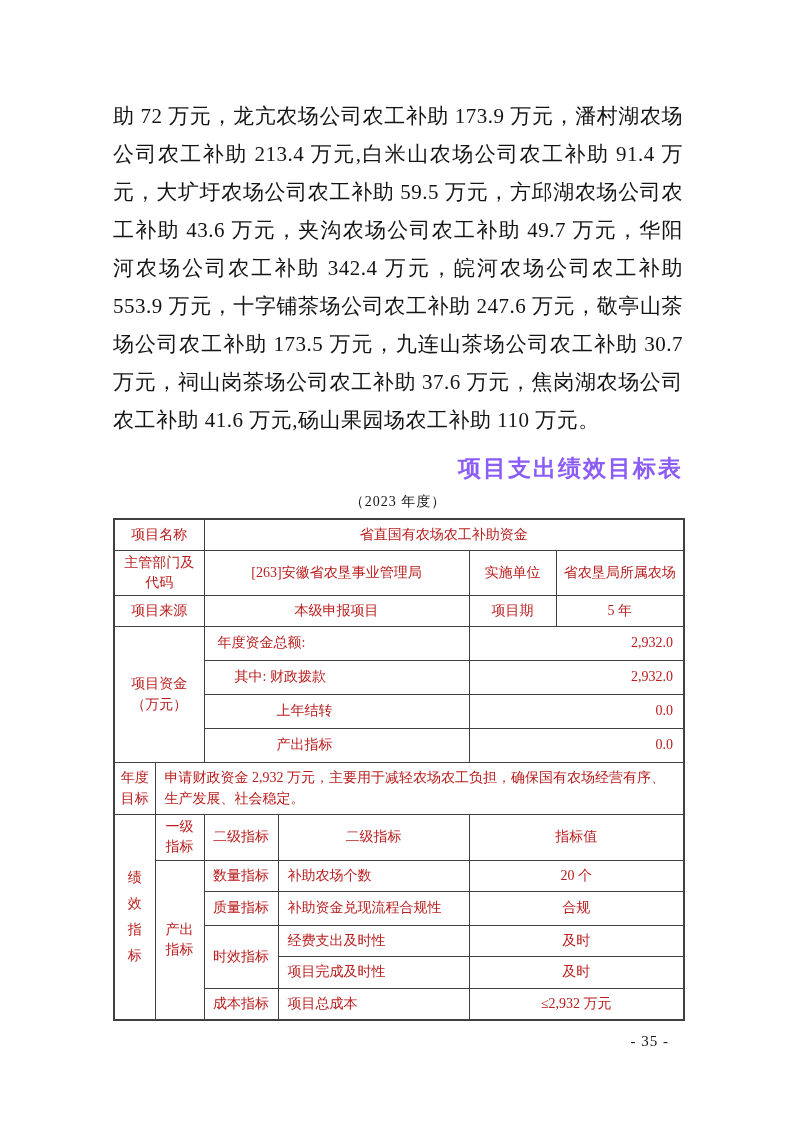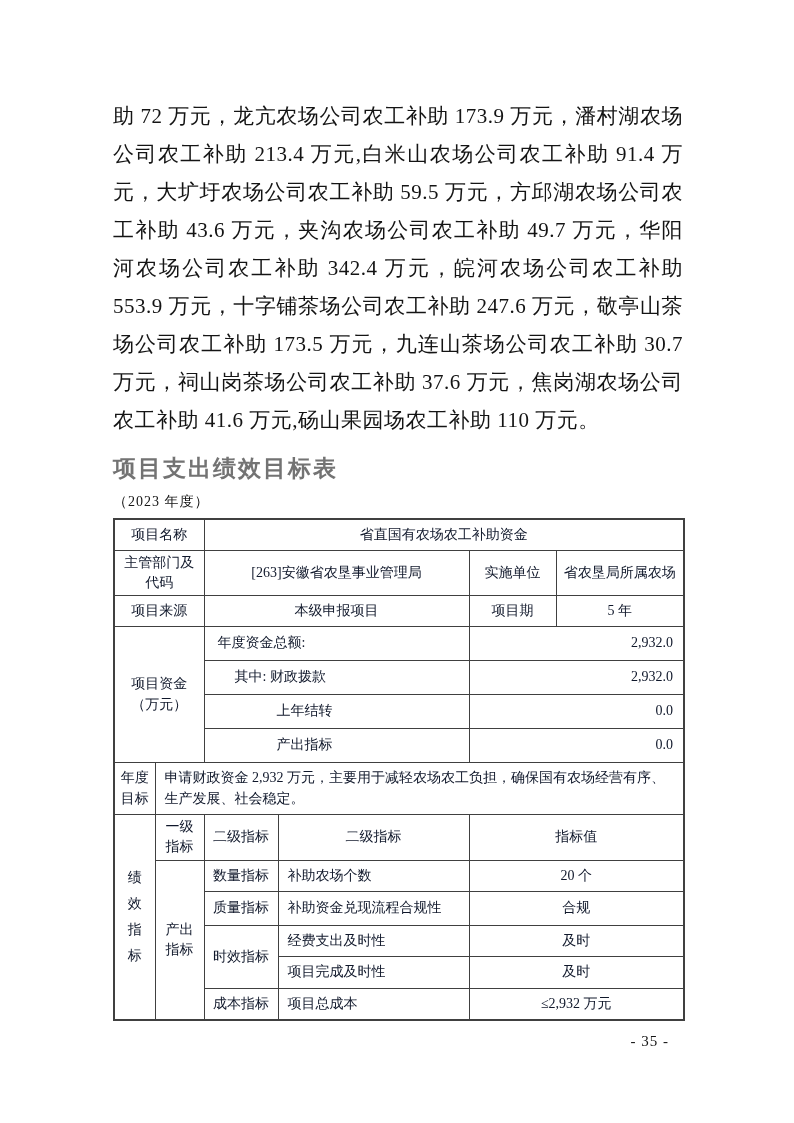--- a/index.html
+++ b/index.html
@@ -19,38 +19,38 @@
     line-height:38px;
     text-align:justify;
     letter-spacing:0.5px;
   }
   .indent{ text-indent:44px; text-align:left; }
   .table-title{
     margin:14px 0 0 0;
     font-family:"Liberation Sans","DejaVu Sans",sans-serif;
     font-weight:bold;
     font-size:23px;
-    text-align:left;
+    text-align:right;
     letter-spacing:2px;
-    color:#737373;
+    color:#8b5cf6;
   }
   .table-subtitle{
     margin-top:9px;
     font-size:14px;
-    text-align:left;
+    text-align:center;
     letter-spacing:1px;
   }
   table.perf-table{
     margin-top:7px;
     border-collapse:collapse;
     table-layout:fixed;
     width:570px;
     border:2px solid #404040;
     font-size:14px;
-    color:#0f172a;
+    color:#b91c1c;
   }
   table.perf-table td{
     border:1.5px solid #404040;
     padding:2px 5px;
     vertical-align:middle;
     box-sizing:border-box;
     line-height:1.45;
     word-break:break-all;
   }
   .center{ text-align:center; }

